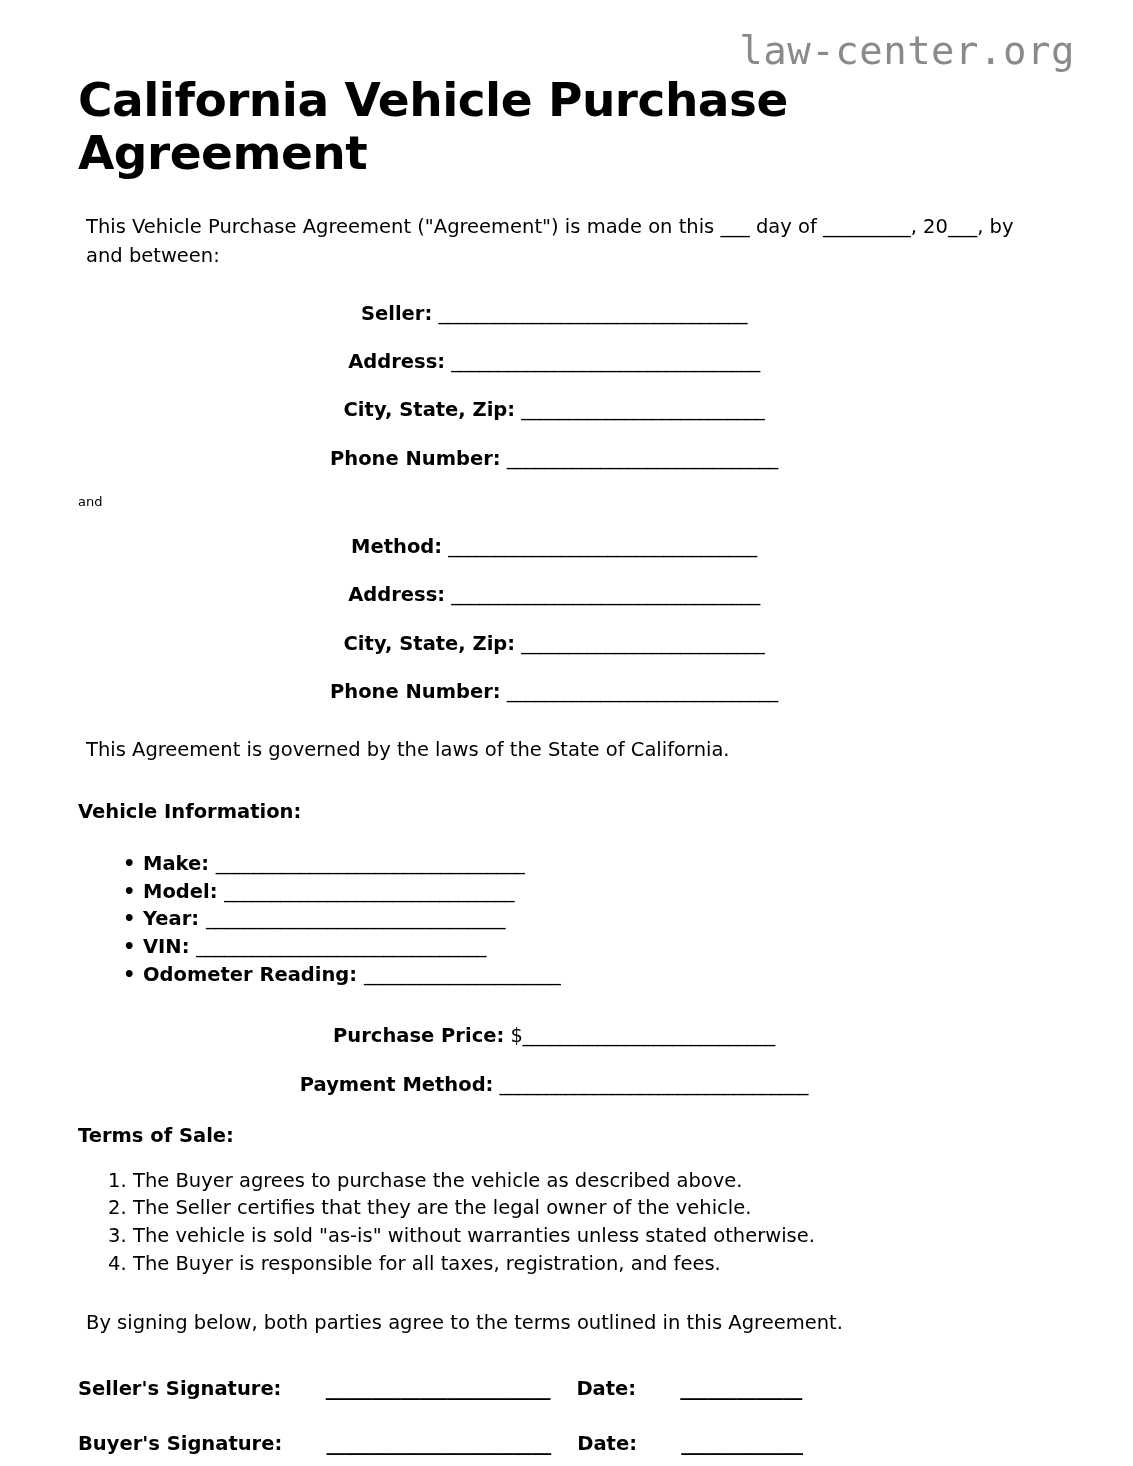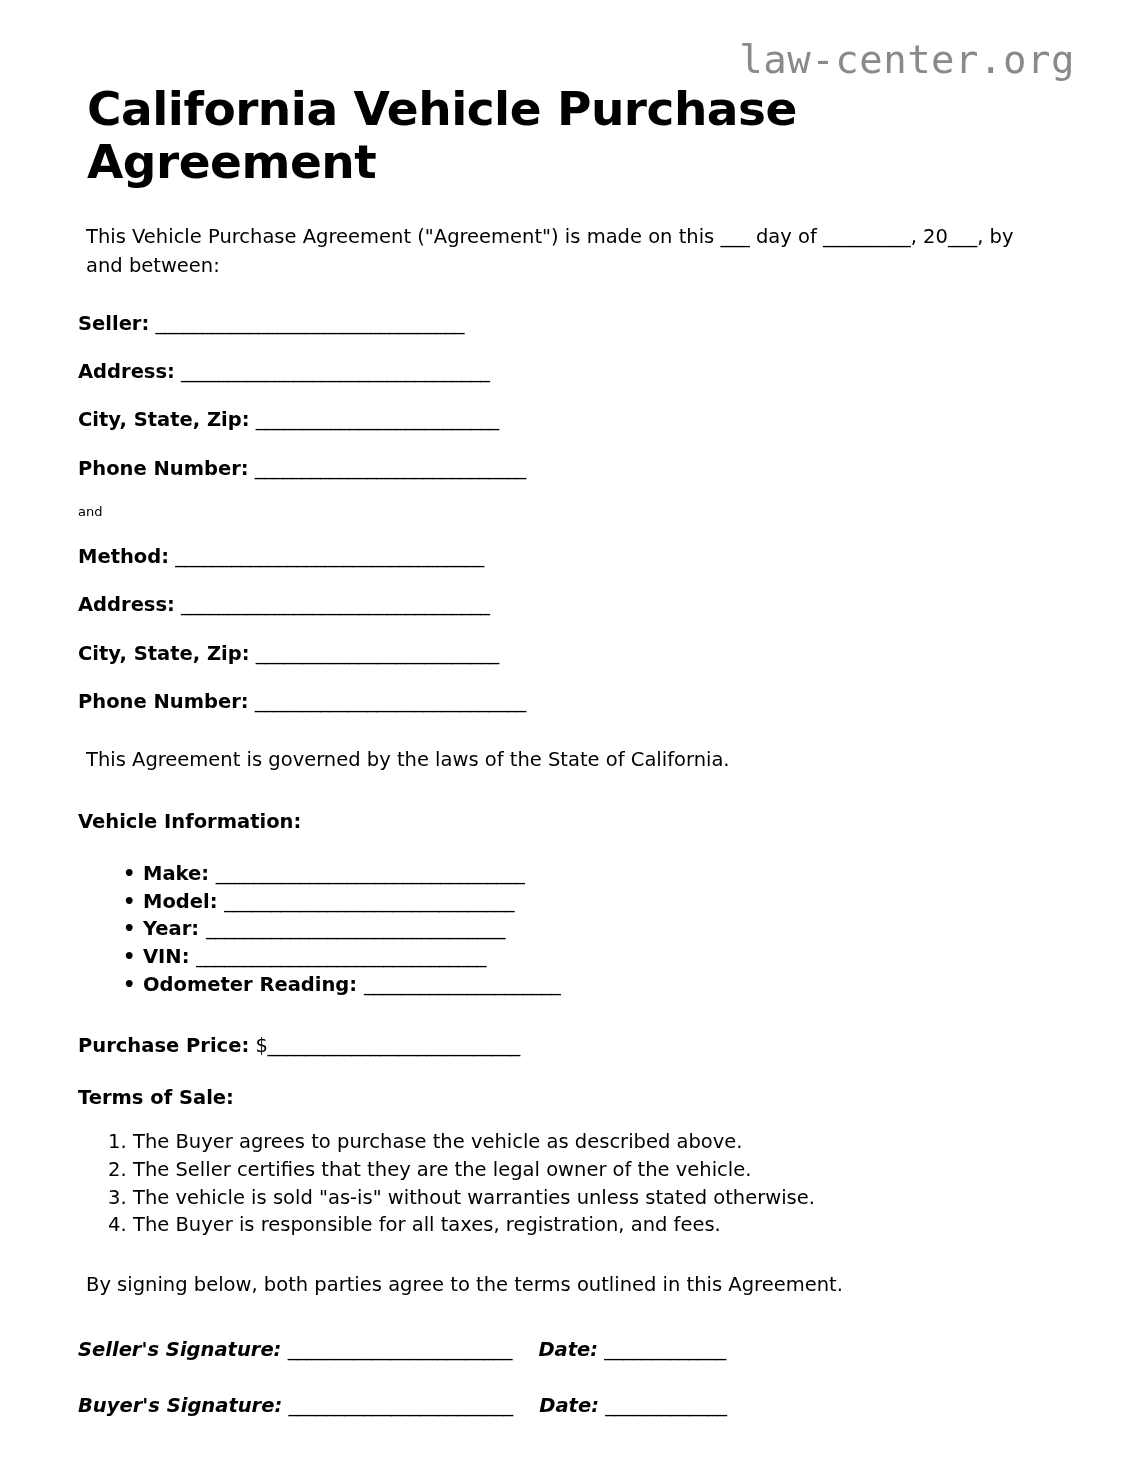--- a/index.html
+++ b/index.html
@@ -28,21 +28,21 @@
     top: 31px;
     right: 33px;
     font-family: "DejaVu Sans Mono", "Liberation Mono", monospace;
     font-size: 39px;
     letter-spacing: 0.5px;
     color: #8a8a8a;
     white-space: nowrap;
     line-height: 1;
   }
   h1.doc-title {
-    margin: 9px;
+    margin: 0;
     padding-top: 74px;
     font-size: 47px;
     font-weight: bold;
     letter-spacing: -0.5px;
     line-height: 1.12;
     color: #000;
   }
   p.para {
     margin: 8px;
     padding-top: 26px;
@@ -51,20 +51,21 @@
     max-width: 965px;
   }
   p.para.tight {
     padding-top: 24px;
   }
   .field-row {
     padding-top: 23px;
     font-size: 19.5px;
     line-height: 1.3;
     white-space: nowrap;
+    text-align: center;
   }
   .field-row .lbl {
     font-weight: bold;
   }
   .field-row .blank {
     font-weight: normal;
     letter-spacing: -0.4px;
   }
   .plain-row {
     padding-top: 23px;
@@ -123,25 +124,25 @@
     font-size: 19.5px;
   }
   .sig-row {
     padding-top: 30px;
     font-size: 19.5px;
     line-height: 1.3;
     white-space: nowrap;
   }
   .sig-row .lbl {
     font-weight: bold;
-    font-style: italic;
   }
   .sig-row .blank {
-    font-weight: normal;
+    font-weight: bold;
     letter-spacing: -0.4px;
+    margin-left: 38px;
   }
   .sig-row .gap {
     display: inline-block;
     width: 14px;
   }
 </style>
 </head>
 <body>
 
 <div class="page">
@@ -219,20 +220,24 @@
       <span>Odometer Reading:</span>
       <span class="blank">_____________________</span>
     </li>
   </ul>
 
   <div class="field-row">
     <span class="lbl">Purchase Price:</span>
     <span class="blank">$</span><span class="blank">___________________________</span>
   </div>
 
+  <div class="field-row">
+    <span class="lbl">Payment Method:</span>
+    <span class="blank">_________________________________</span>
+  </div>
 
   <div class="section-head">Terms of Sale:</div>
 
   <ol class="terms-list">
     <li>The Buyer agrees to purchase the vehicle as described above.</li>
     <li>The Seller certifies that they are the legal owner of the vehicle.</li>
     <li>The vehicle is sold "as-is" without warranties unless stated otherwise.</li>
     <li>The Buyer is responsible for all taxes, registration, and fees.</li>
   </ol>
 

